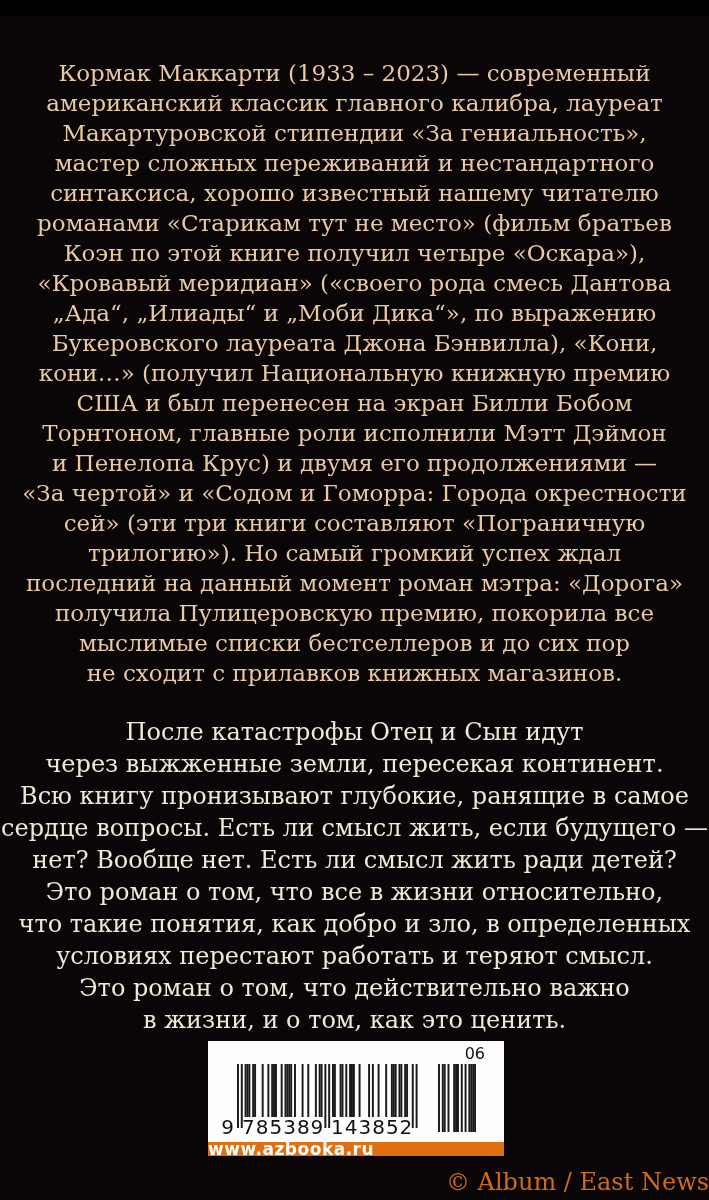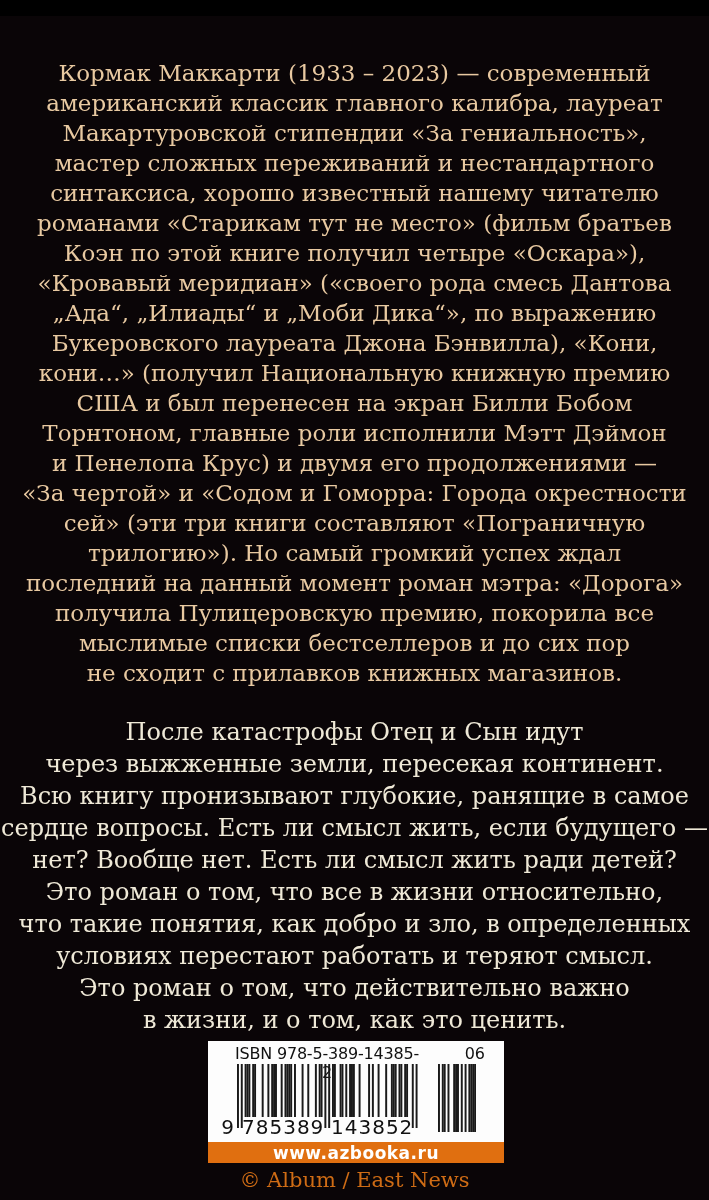--- a/index.html
+++ b/index.html
@@ -66,34 +66,34 @@
     font-size:20px;color:#111;
     letter-spacing:1px;
     text-align:center;
   }
   .bdigit.lead{left:4px;width:22px;text-align:right;letter-spacing:0;}
   .bdigit.g1{left:34px;width:81px;}
   .bdigit.g2{left:123px;width:81px;}
   .site-band{
     position:absolute;
     left:208px;top:1126px;
-    width:296px;height:21px;
+    width:296px;height:14px;
     background:var(--orange);
-    display:flex;align-items:center;justify-content:center;
+    display:flex;align-items:center;justify-content:flex-start;
   }
   .site-band span{
     font-family:"DejaVu Sans","Liberation Sans",sans-serif;
     font-weight:bold;
     font-size:17px;letter-spacing:0.5px;
     color:#fff;
   }
   .credit{
     position:absolute;left:0;right:0;top:1152px;
-    text-align:center;
-    font-size:21px;
+    text-align:right;
+    font-size:24px;
     color:var(--credit);
   }
 </style>
 </head>
 <body>
 
 <div class="page">
 
   <div class="para about">Кормак Маккарти (1933 – 2023) — современный
 американский классик главного калибра, лауреат
@@ -122,21 +122,20 @@
 Всю книгу пронизывают глубокие, ранящие в самое
 сердце вопросы. Есть ли смысл жить, если будущего —
 нет? Вообще нет. Есть ли смысл жить ради детей?
 Это роман о том, что все в жизни относительно,
 что такие понятия, как добро и зло, в определенных
 условиях перестают работать и теряют смысл.
 Это роман о том, что действительно важно
 в жизни, и о том, как это ценить.</div>
 
   <div class="barcode-panel">
-    <div class="isbn-label">ISBN 978-5-389-14385-2</div>
     <div class="addon-label">06</div>
     <div class="main-bars"><svg width="180.5" height="64">
           <rect x="0.00" y="0" width="1.95" height="64"></rect>
           <rect x="3.80" y="0" width="1.95" height="64"></rect>
           <rect x="7.60" y="0" width="1.95" height="53"></rect>
           <rect x="9.50" y="0" width="1.95" height="53"></rect>
           <rect x="11.40" y="0" width="1.95" height="53"></rect>
           <rect x="15.20" y="0" width="1.95" height="53"></rect>
           <rect x="17.10" y="0" width="1.95" height="53"></rect>
           <rect x="24.70" y="0" width="1.95" height="53"></rect>

